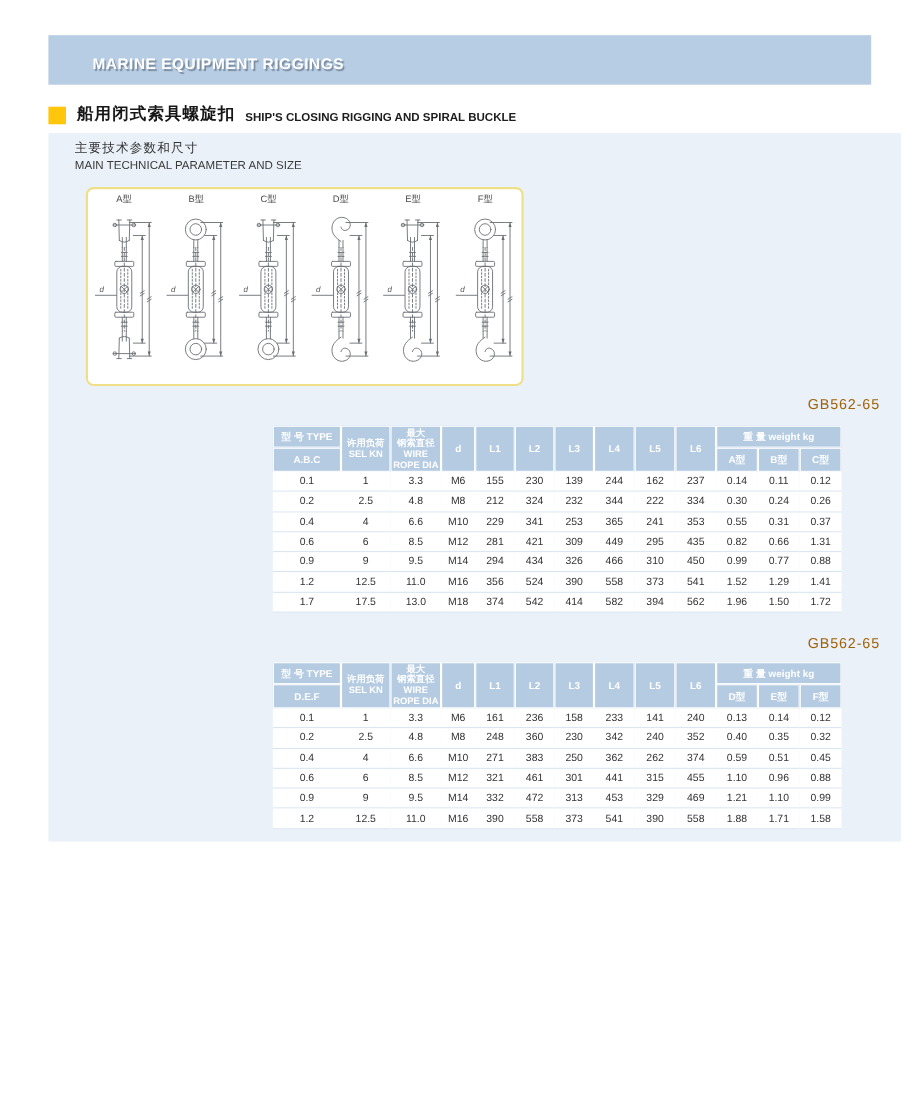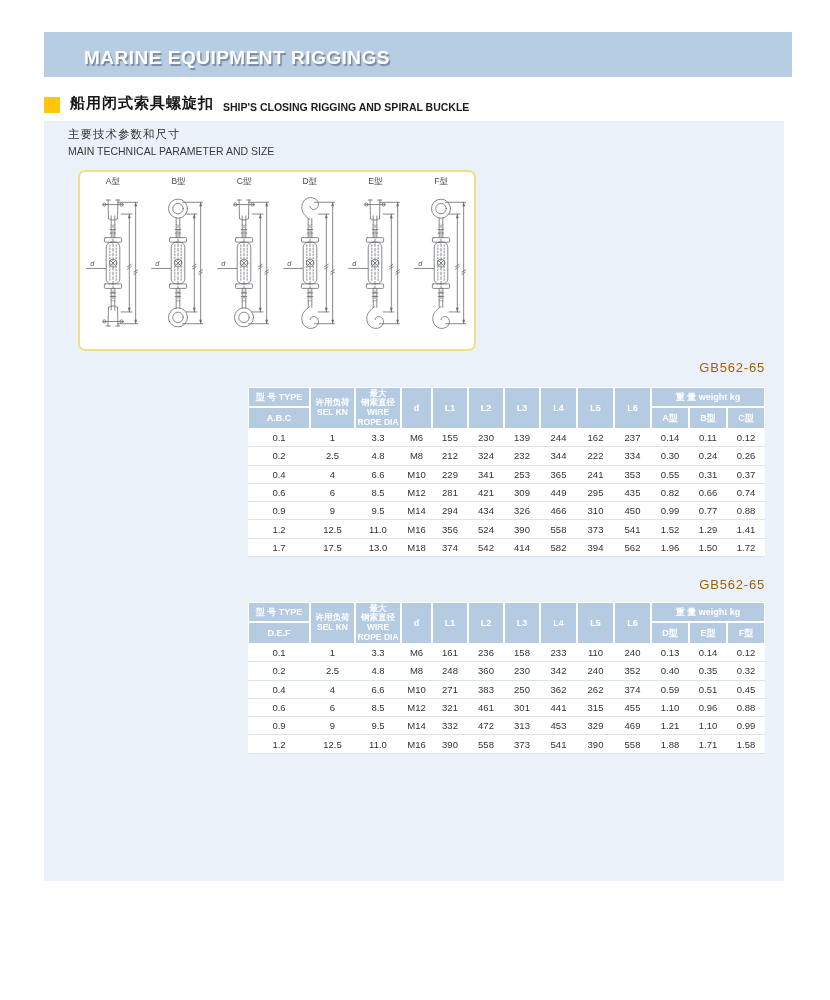--- a/index.html
+++ b/index.html
@@ -4,31 +4,31 @@
 <style>
   html,body{margin:0;padding:0;background:#fff;}
   body{font-family:"Liberation Sans","DejaVu Sans",sans-serif;}
   #page{position:relative;width:830px;height:1000px;background:#fff;overflow:hidden;}
 
   
   #banner{position:absolute;left:44px;top:32px;width:748px;height:45px;background:#b7cde3;
           display:flex;align-items:center;padding-left:26px;box-sizing:border-box;}
   #banner .zh{font-size:28px;font-weight:bold;color:#47484c;letter-spacing:2px;
       text-shadow:-1px -1px 0 #fff,1px -1px 0 #fff,-1px 1px 0 #fff,1.5px 1.5px 0 #fff,3px 3px 2px rgba(70,70,70,.55);}
-  #banner .en{font-size:19px;font-weight:bold;color:#fff;margin-left:14px;letter-spacing:.5px;margin-top:6px;
+  #banner .en{font-size:14px;font-weight:bold;color:#fff;margin-left:14px;letter-spacing:.5px;margin-top:6px;
       text-shadow:1.5px 1.5px 1px rgba(100,115,135,.75);}
 
   
   #section{position:absolute;left:44px;top:94px;display:flex;align-items:flex-end;}
   #bullet{width:16px;height:16px;background:#ffc60b;}
   #section .zh{font-size:15px;font-weight:bold;color:#161616;margin-left:10px;letter-spacing:1px;}
   #section .en{font-size:10.5px;font-weight:bold;color:#1d1d1d;margin-left:9px;margin-top:3px;}
 
   
-  #panel{position:absolute;left:44px;top:121px;width:740px;height:760px;background:#eaf1f9;}
+  #panel{position:absolute;left:44px;top:121px;width:740px;height:644px;background:#eaf1f9;padding-left:35px;}
   .sub-zh{position:absolute;left:24px;top:6px;font-size:11.5px;color:#333;letter-spacing:1px;}
   .sub-en{position:absolute;left:24px;top:24px;font-size:10.5px;color:#3a3a3a;}
 
   
   #diagram{position:absolute;left:34px;top:49px;width:398px;height:181px;background:#fff;
            border:2px solid #efe087;border-radius:7px;display:flex;justify-content:space-around;
            padding-top:4px;box-sizing:border-box;}
   .fig{display:flex;flex-direction:column;align-items:center;width:60px;}
   .fig-label{font-size:8.5px;color:#4a4a4a;height:11px;line-height:11px;}
   .fig svg line,.fig svg path,.fig svg rect,.fig svg circle{stroke:#6a6e73;fill:none;stroke-width:.9;stroke-linecap:round;}
@@ -467,21 +467,21 @@
             <td>8.5</td>
             <td>M12</td>
             <td>281</td>
             <td>421</td>
             <td>309</td>
             <td>449</td>
             <td>295</td>
             <td>435</td>
             <td>0.82</td>
             <td>0.66</td>
-            <td>0.74</td>
+            <td>1.31</td>
           </tr>
           <tr>
             <td>0.9</td>
             <td>9</td>
             <td>9.5</td>
             <td>M14</td>
             <td>294</td>
             <td>434</td>
             <td>326</td>
             <td>466</td>
@@ -574,21 +574,21 @@
       <tbody>
           <tr>
             <td>0.1</td>
             <td>1</td>
             <td>3.3</td>
             <td>M6</td>
             <td>161</td>
             <td>236</td>
             <td>158</td>
             <td>233</td>
-            <td>110</td>
+            <td>141</td>
             <td>240</td>
             <td>0.13</td>
             <td>0.14</td>
             <td>0.12</td>
           </tr>
           <tr>
             <td>0.2</td>
             <td>2.5</td>
             <td>4.8</td>
             <td>M8</td>

